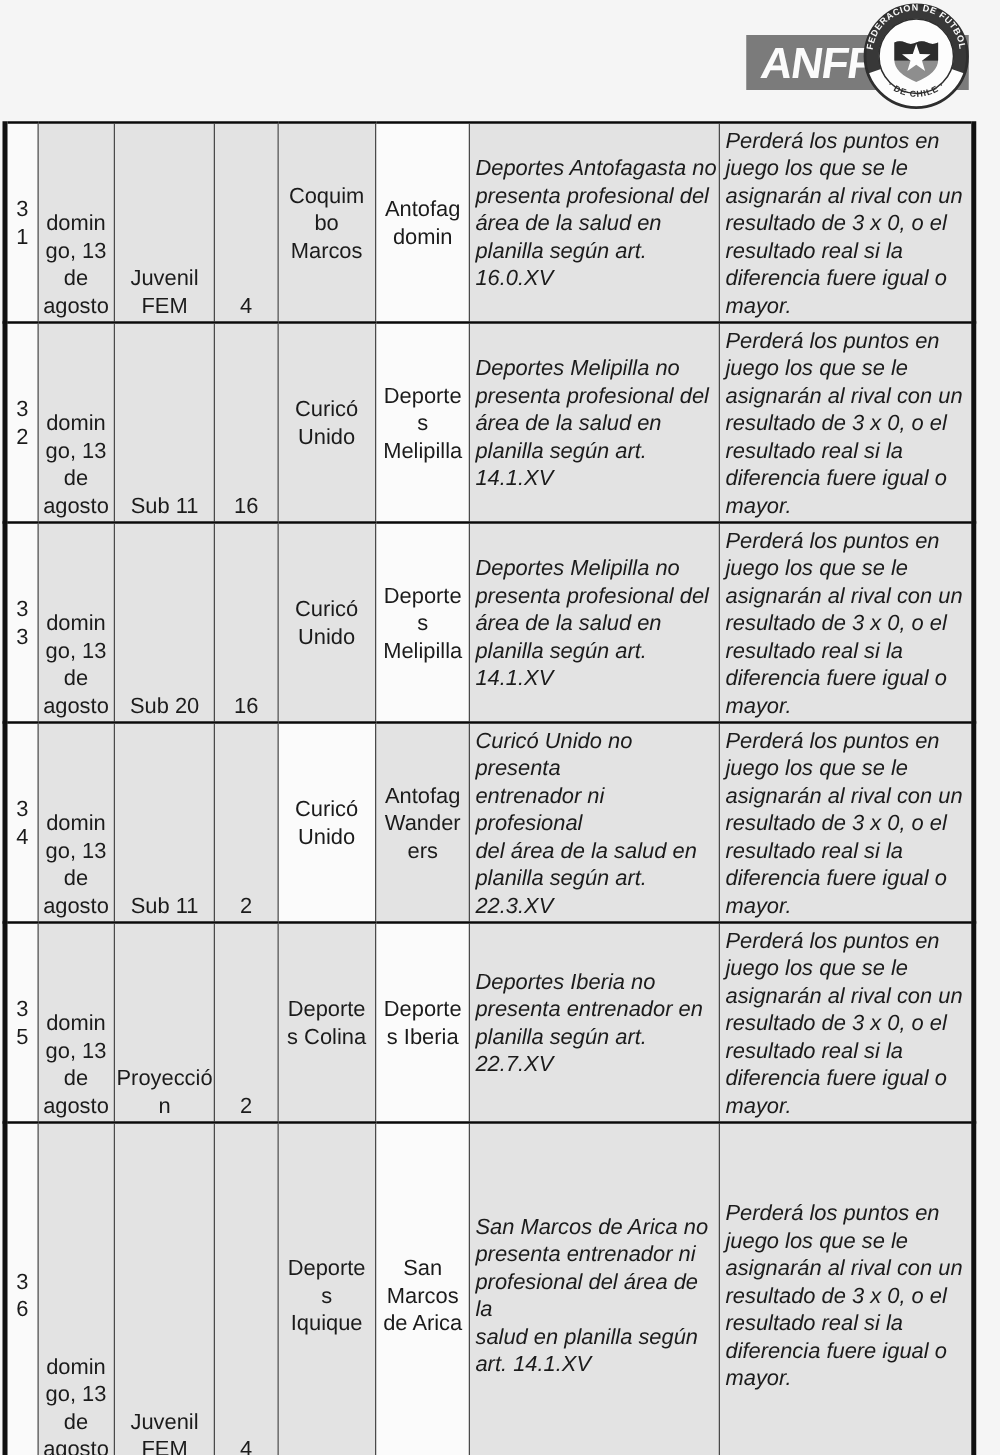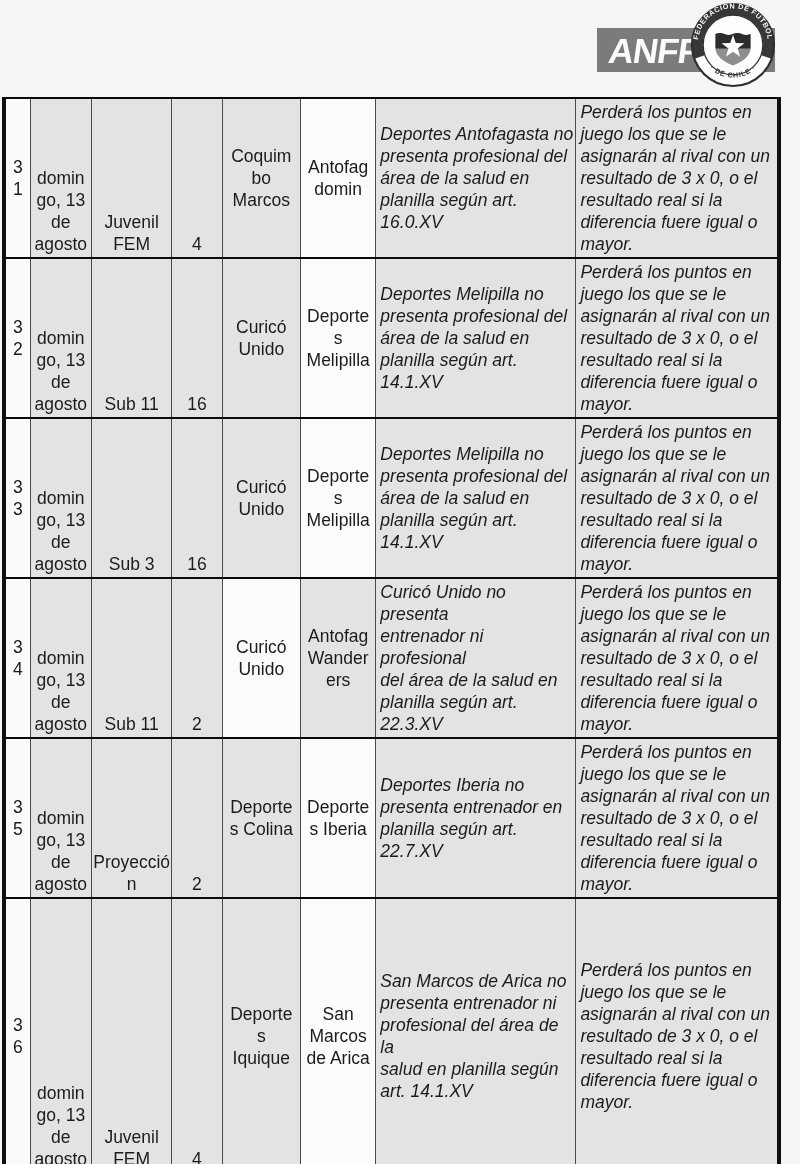--- a/index.html
+++ b/index.html
@@ -140,21 +140,21 @@
 diferencia fuere igual o
 mayor.</td>
     </tr>
     <tr class="r33">
       <td class="c-num">3
 3</td>
       <td class="c-date">domin
 go, 13
 de
 agosto</td>
-      <td class="c-cat">Sub 3</td>
+      <td class="c-cat">Sub 20</td>
       <td class="c-count">16</td>
       <td class="c-team">Curicó
 Unido</td>
       <td class="c-team white">Deporte
 s
 Melipilla</td>
       <td class="c-infr">Deportes Melipilla no
 presenta profesional del
 área de la salud en
 planilla según art. 14.1.XV</td>

